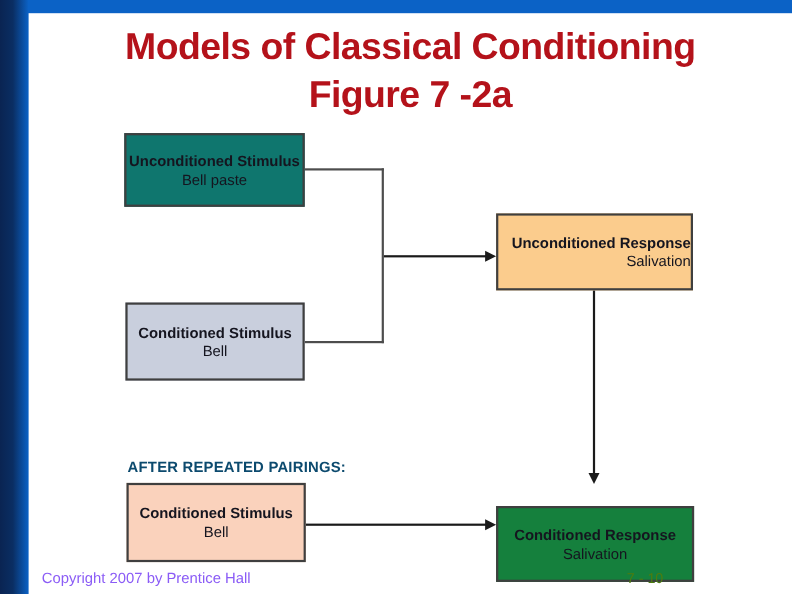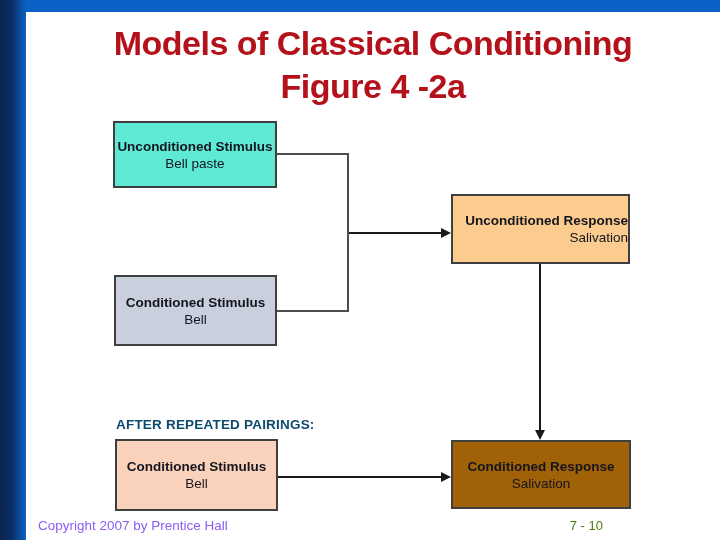--- a/index.html
+++ b/index.html
@@ -89,34 +89,34 @@
 </head>
 <body>
 
 <div class="slide">
 
   <div class="top-bar"></div>
   <div class="left-bar"></div>
 
   <div class="title">
     <div>Models of Classical Conditioning</div>
-    <div>Figure 4 -2a</div>
+    <div>Figure 7 -2a</div>
   </div>
 
   <div class="line bracket-top"></div>
   <div class="line bracket-vert"></div>
   <div class="line bracket-bottom"></div>
   <div class="line black line-to-ur"></div>
   <div class="arrowhead arrow-right ah-ur"></div>
   <div class="line black line-down"></div>
   <div class="arrowhead arrow-down ah-cr-top"></div>
   <div class="line black line-to-cr"></div>
   <div class="arrowhead arrow-right ah-cr-left"></div>
 
-  <div class="dbox box-us" style="background: #5eead4;">
+  <div class="dbox box-us" style="background: #0f766e;">
     <div class="dbox-title">Unconditioned Stimulus</div>
     <div class="dbox-sub">Bell paste</div>
   </div>
 
   <div class="dbox box-ur" style="background: rgb(251, 204, 141);">
     <div class="dbox-title">Unconditioned Response</div>
     <div class="dbox-sub">Salivation</div>
   </div>
 
   <div class="dbox box-cs" style="background: rgb(201, 207, 221);">
@@ -124,21 +124,21 @@
     <div class="dbox-sub">Bell</div>
   </div>
 
   <div class="section-label">AFTER REPEATED PAIRINGS:</div>
 
   <div class="dbox box-cs2" style="background: rgb(250, 210, 188);">
     <div class="dbox-title">Conditioned Stimulus</div>
     <div class="dbox-sub">Bell</div>
   </div>
 
-  <div class="dbox box-cr" style="background: #a16207;">
+  <div class="dbox box-cr" style="background: #15803d; margin-top: 20px;">
     <div class="dbox-title">Conditioned Response</div>
     <div class="dbox-sub">Salivation</div>
   </div>
 
   <div class="footer-copyright">Copyright 2007 by Prentice Hall</div>
   <div class="footer-page">7 - 10</div>
 
 </div>
 
 </body></html>

